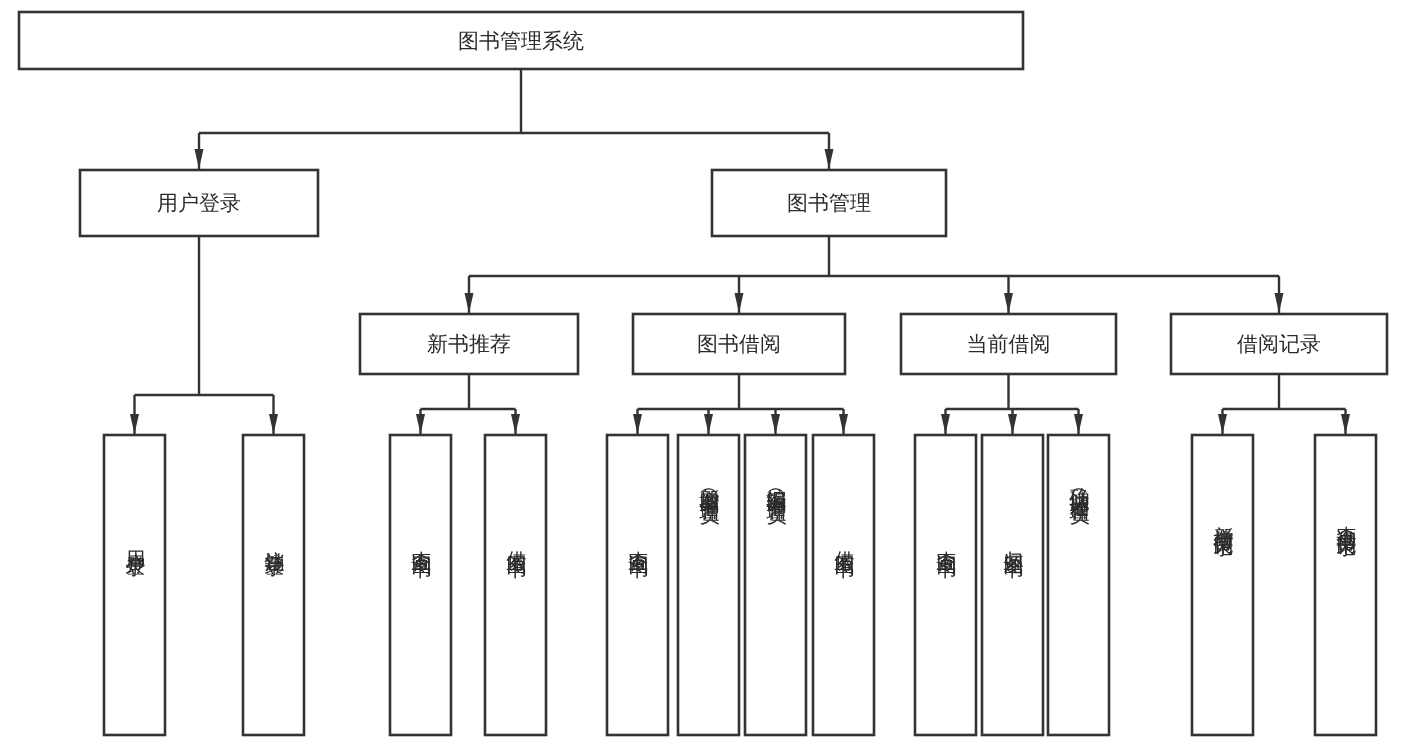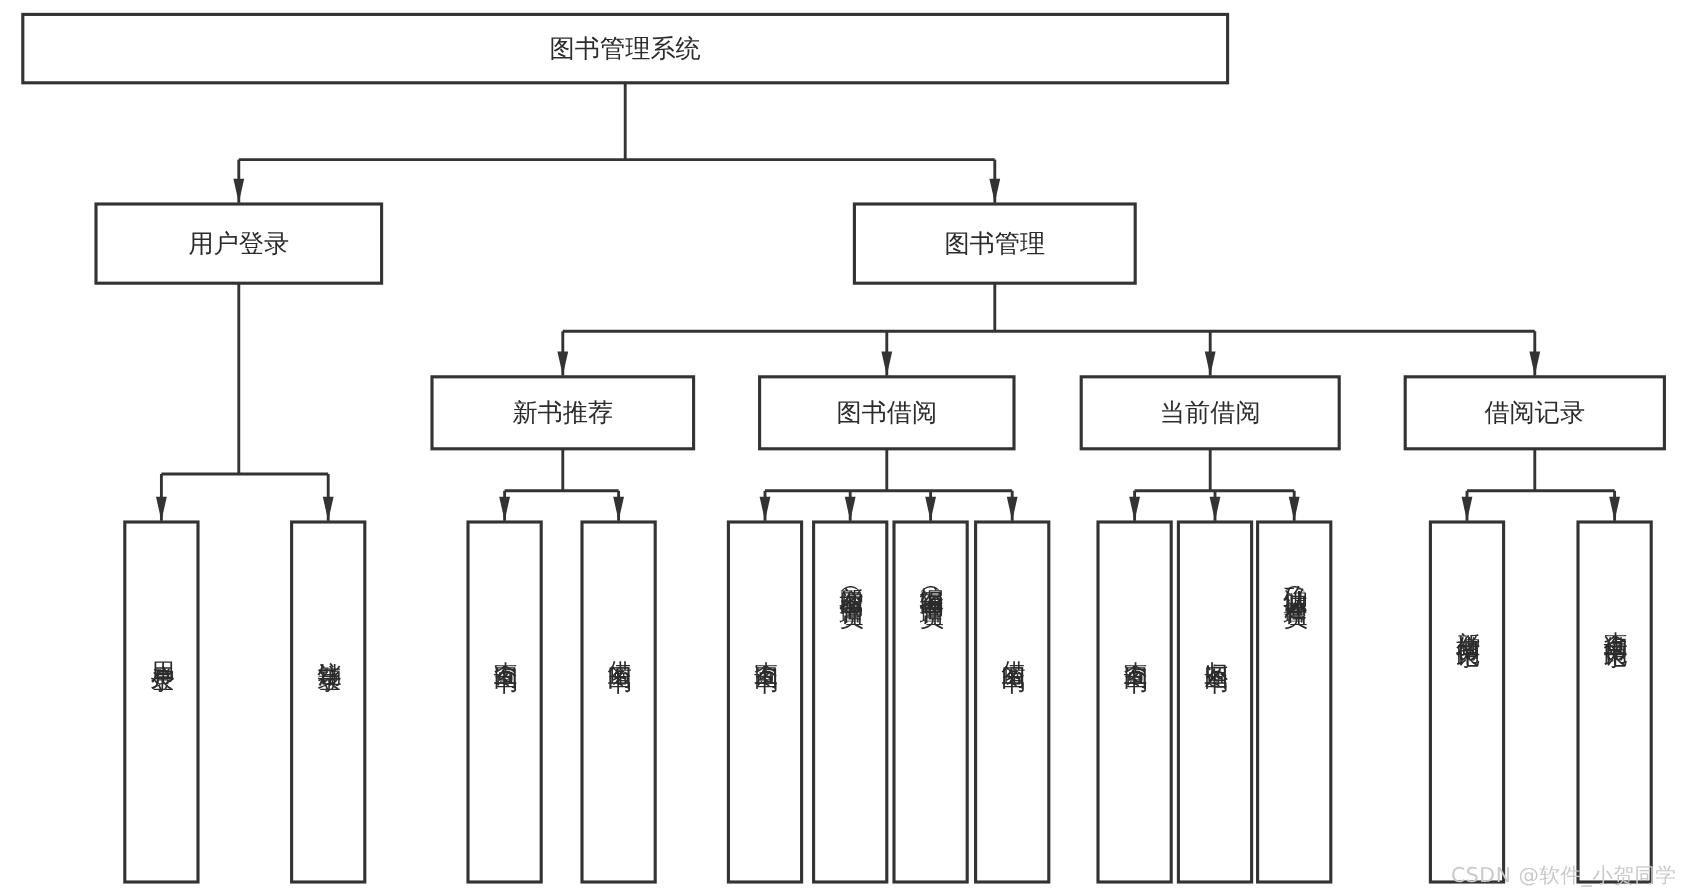--- a/index.html
+++ b/index.html
@@ -207,14 +207,13 @@
           <rect x="1192" y="435" width="61" height="300" class="node-box"></rect>
           <text x="1222.5" y="517.5" class="node-label vertical" dominant-baseline="text-before-edge" text-anchor="middle">新增借阅记录</text>
         </g>
         <g>
           <rect x="1315" y="435" width="61" height="300" class="node-box"></rect>
           <text x="1345.5" y="517.5" class="node-label vertical" dominant-baseline="text-before-edge" text-anchor="middle">查询借阅记录</text>
         </g>
       </g>
   </svg>
 
-  <div class="watermark-text">CSDN @软件_小贺同学</div>
 </div>
 
 </body></html>

